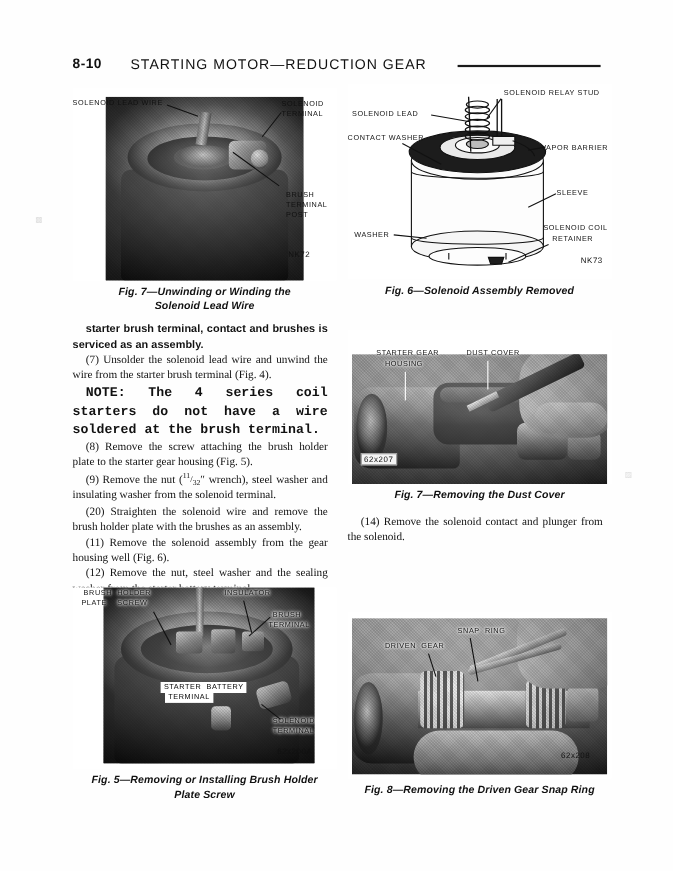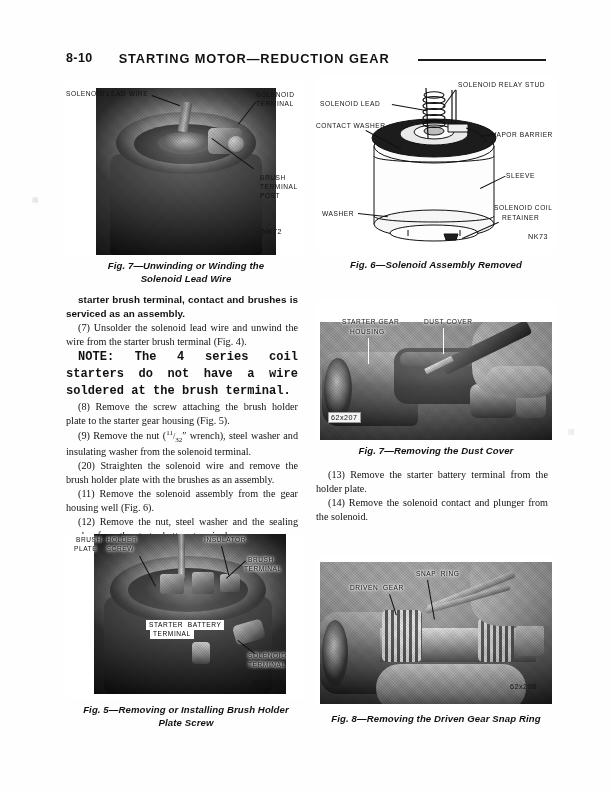--- a/index.html
+++ b/index.html
@@ -34,21 +34,21 @@
   }
   .folio {
     font-family: "Liberation Sans", sans-serif;
     font-weight: bold;
     font-size: 12.5px;
     letter-spacing: 0.4px;
     white-space: nowrap;
   }
   .runhead-title {
     font-family: "Liberation Sans", sans-serif;
-    font-weight: bold;
+    font-weight: normal;
     font-size: 12.8px;
     letter-spacing: 0.9px;
     white-space: nowrap;
   }
   .runhead-rule {
     flex: 1 1 auto;
     height: 2px;
     background: #1a1a1a;
     margin-left: 2px;
     margin-top: 3px;
@@ -355,21 +355,20 @@
       <div class="leader" style="left:128px; top:28px; width:26px; transform:rotate(90deg); background:#fff;"></div>
 
       <div class="photo-id boxed" style="left:12px; top:112px;">62x207</div>
     </div>
     <div class="caption">
       <div>Fig. 7—Removing the Dust Cover</div>
     </div>
   </div>
 
   <div class="col" style="left:316px; top:468px; width:232px;">
-    <p>(13) Remove the starter battery terminal from the holder plate.</p>
     <p>(14) Remove the solenoid contact and plunger from the solenoid.</p>
   </div>
 
   <div class="fig" style="left:66px; top:534px; width:240px;">
     <div class="fig-art" style="height:165px;">
       <div style="position:absolute; left:28px; top:0px; width:192px; height:160px; overflow:hidden;">
         <div class="photo" style="background:
              radial-gradient(60% 45% at 50% 32%, #efefef 0%, #b5b5b5 40%, #4a4a4a 74%, #151515 100%),
              linear-gradient(180deg,#dcdcdc,#2a2a2a);"></div>
         <div style="position:absolute; left:10px; top:62px; width:168px; height:98px;

